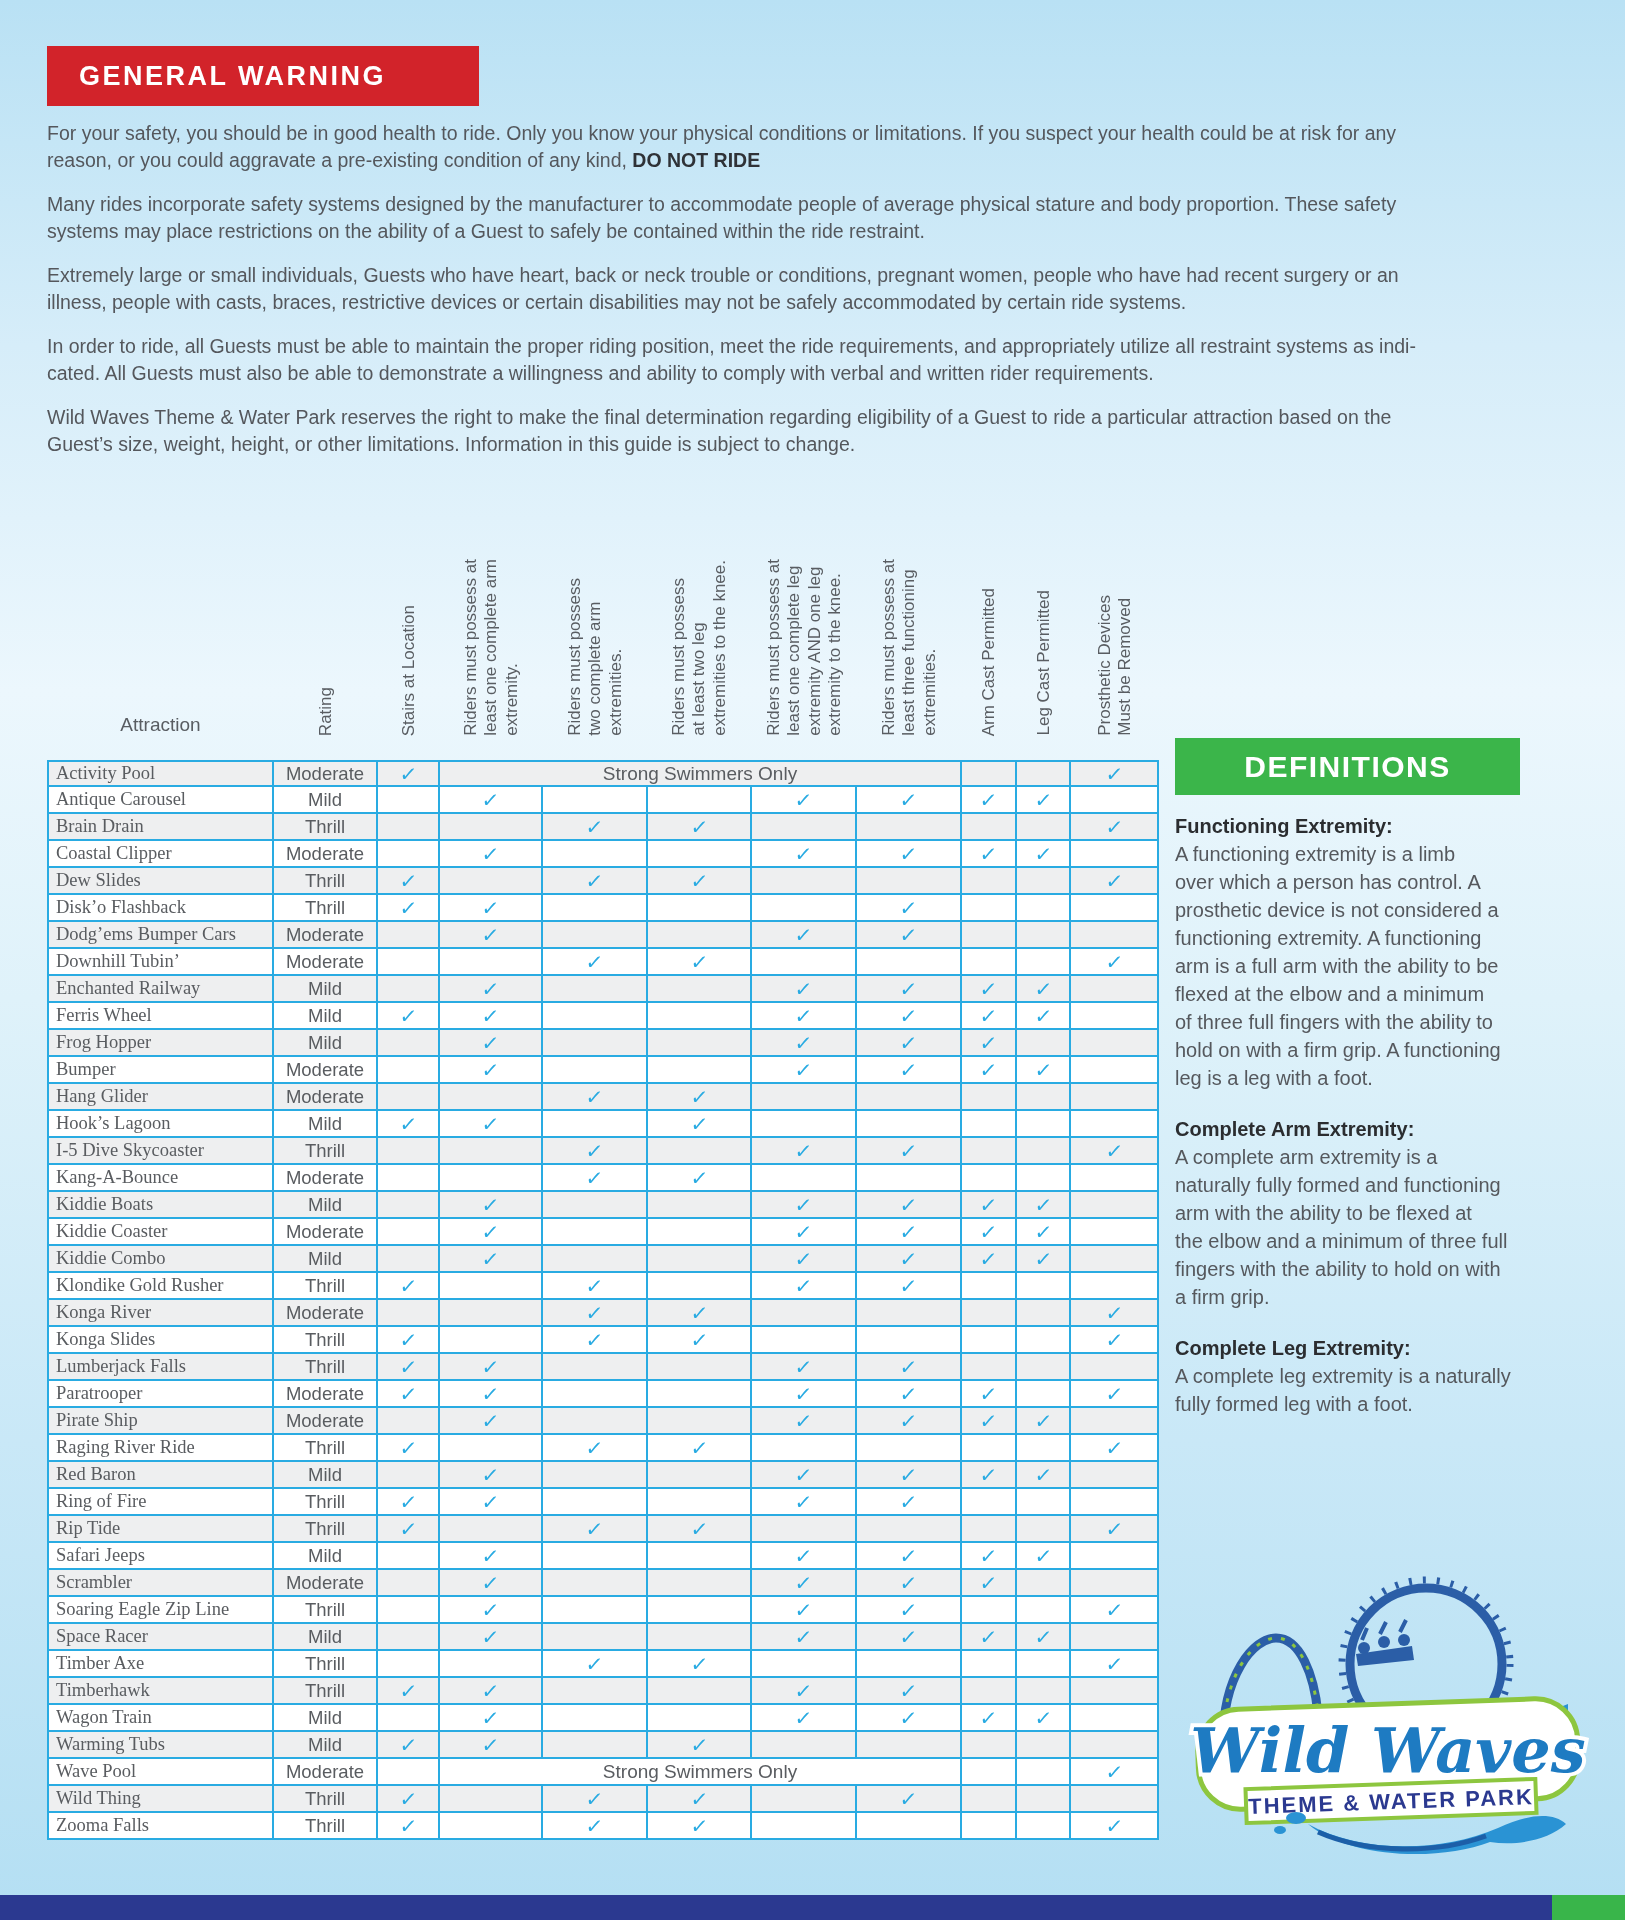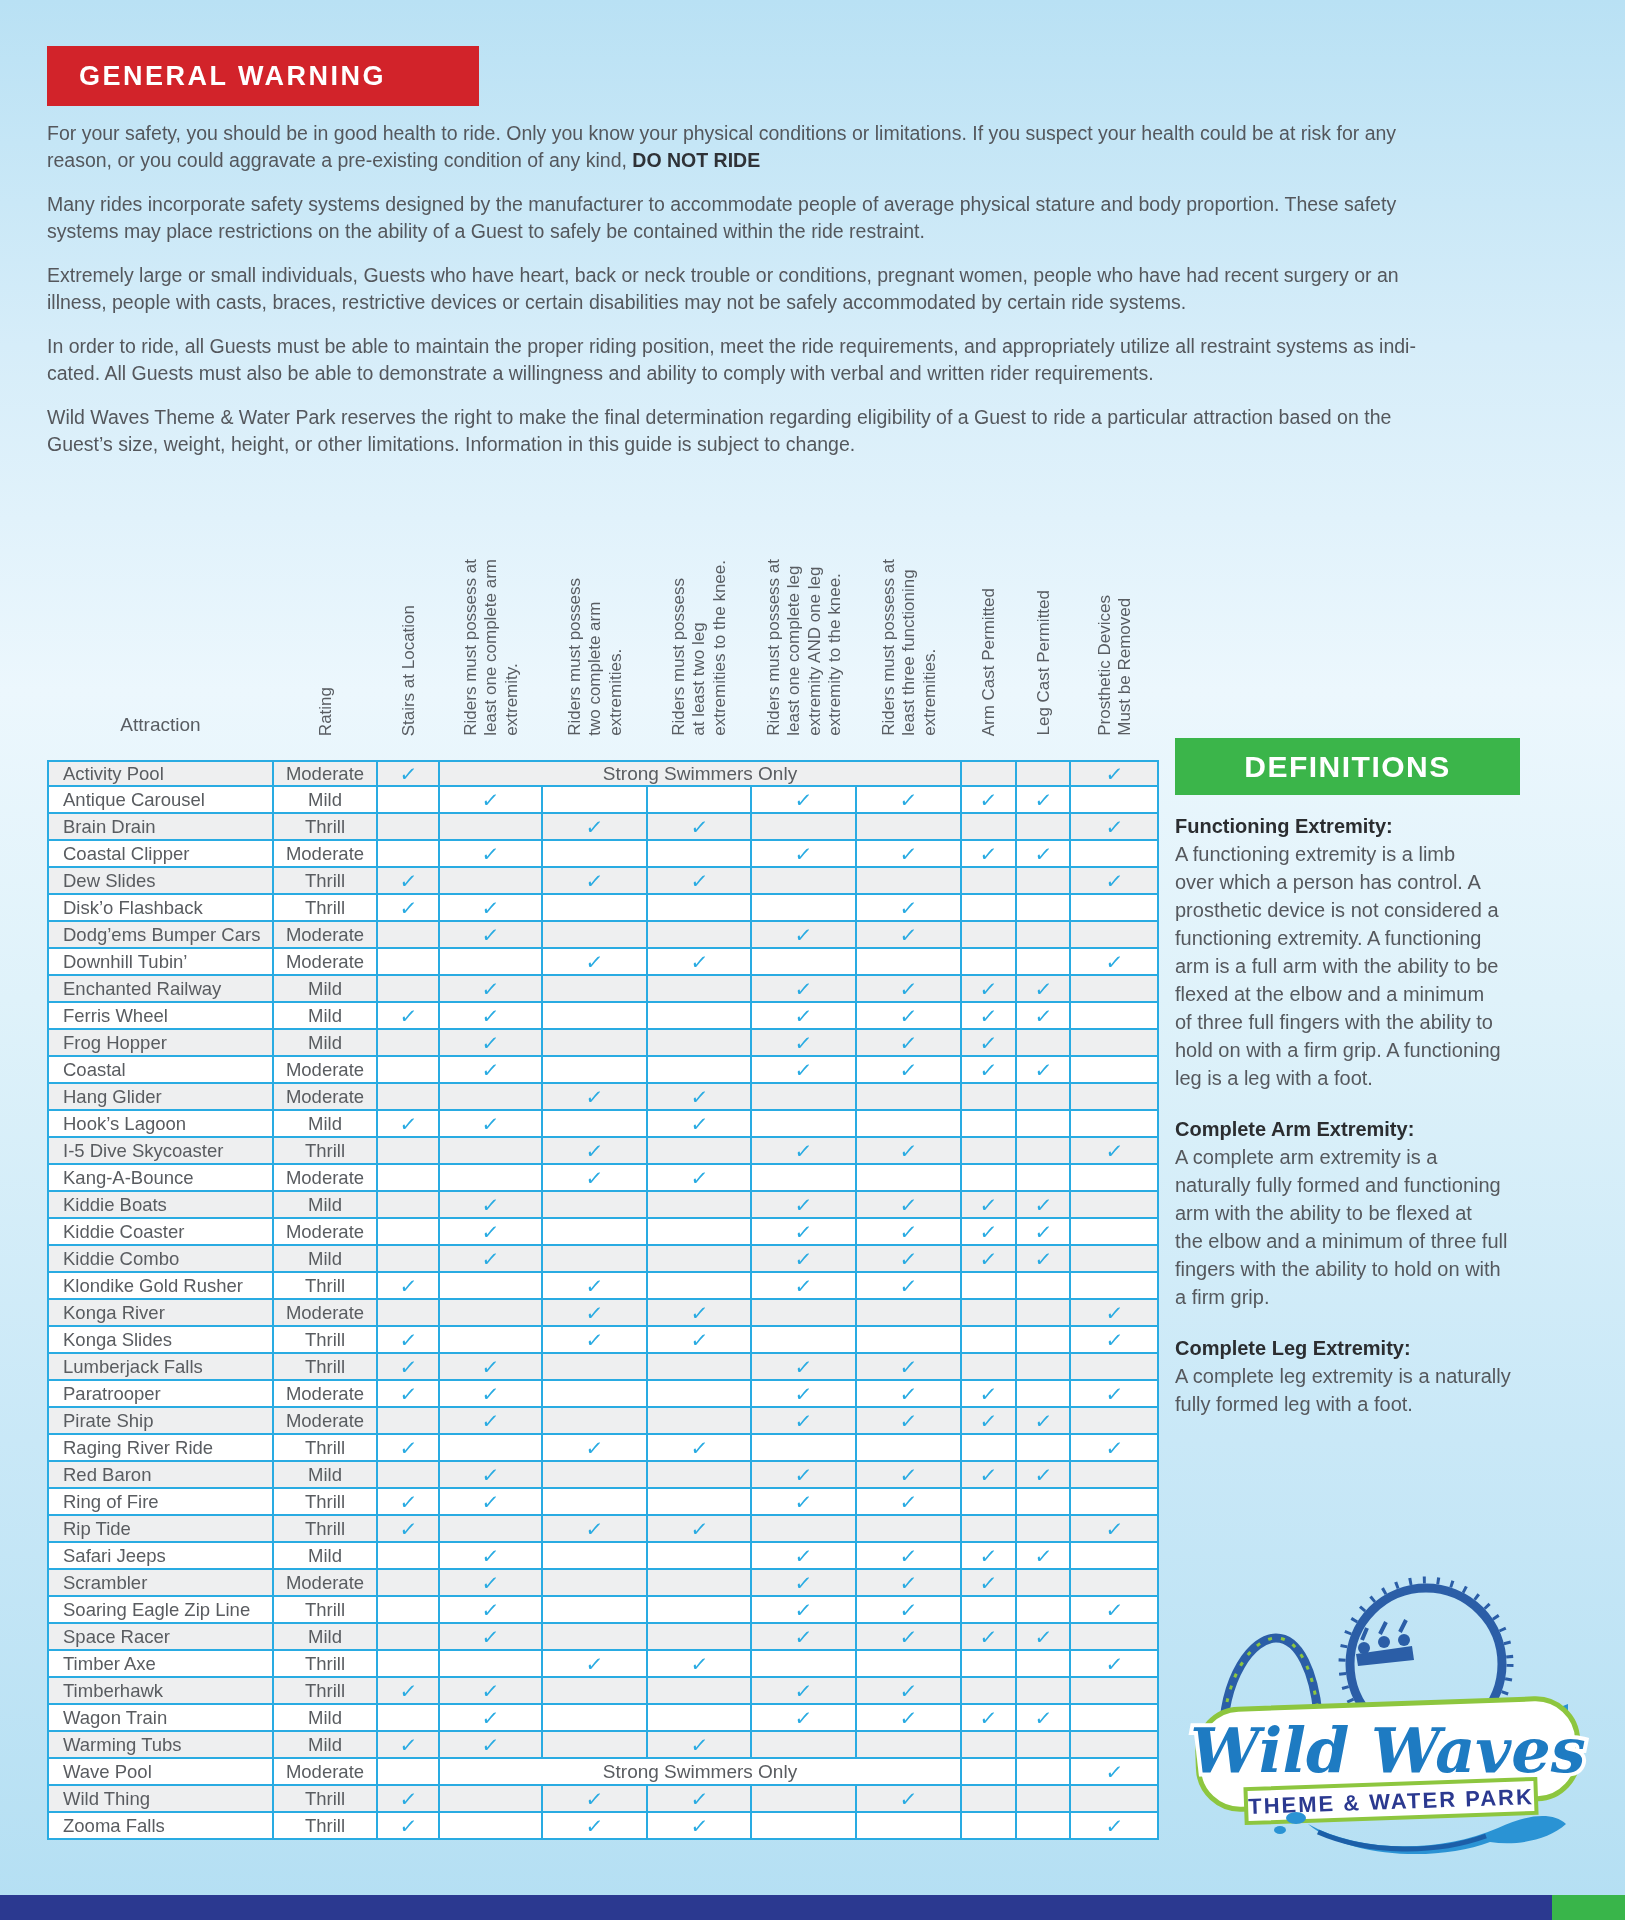--- a/index.html
+++ b/index.html
@@ -37,21 +37,21 @@
   }
   .hc.attr{font-size:19px;align-items:flex-end;}
   .bc{
     height:27px;box-sizing:border-box;display:flex;align-items:center;
     border-right:2px solid #29abe2;border-bottom:2px solid #29abe2;
     font-size:18.5px;color:#595c60;background:#fff;
   }
   .bc.first{border-left:2px solid #29abe2;}
   .bc.toprow{border-top:2px solid #29abe2;}
   .bc.gray{background:#eeeff0;}
-  .bc.name{padding-left:14px;}
+  .bc.name{padding-left:7px;font-family:Liberation Serif, serif;}
   .bc.center{justify-content:center;}
   .check{
     color:#29abe2;font-size:20px;font-weight:bold;line-height:1;
     transform:skewX(-8deg);
   }
   .swim-note{color:#595c60;font-size:19px;}
   
   .defs{position:absolute;left:1175px;top:738px;width:400px;}
   .defs-banner{
     width:345px;height:57px;background:#3bb54a;color:#fff;
@@ -329,21 +329,21 @@
       <span class="check">✓</span>
     </div>
     <div class="bc center gray">
       <span class="check">✓</span>
     </div>
     <div class="bc center gray">
       <span class="check">✓</span>
     </div>
     <div class="bc center gray"></div>
     <div class="bc center gray"></div>
-    <div class="bc name first">Coastal</div>
+    <div class="bc name first">Bumper</div>
     <div class="bc center">Moderate</div>
     <div class="bc center"></div>
     <div class="bc center">
       <span class="check">✓</span>
     </div>
     <div class="bc center"></div>
     <div class="bc center"></div>
     <div class="bc center">
       <span class="check">✓</span>
     </div>

